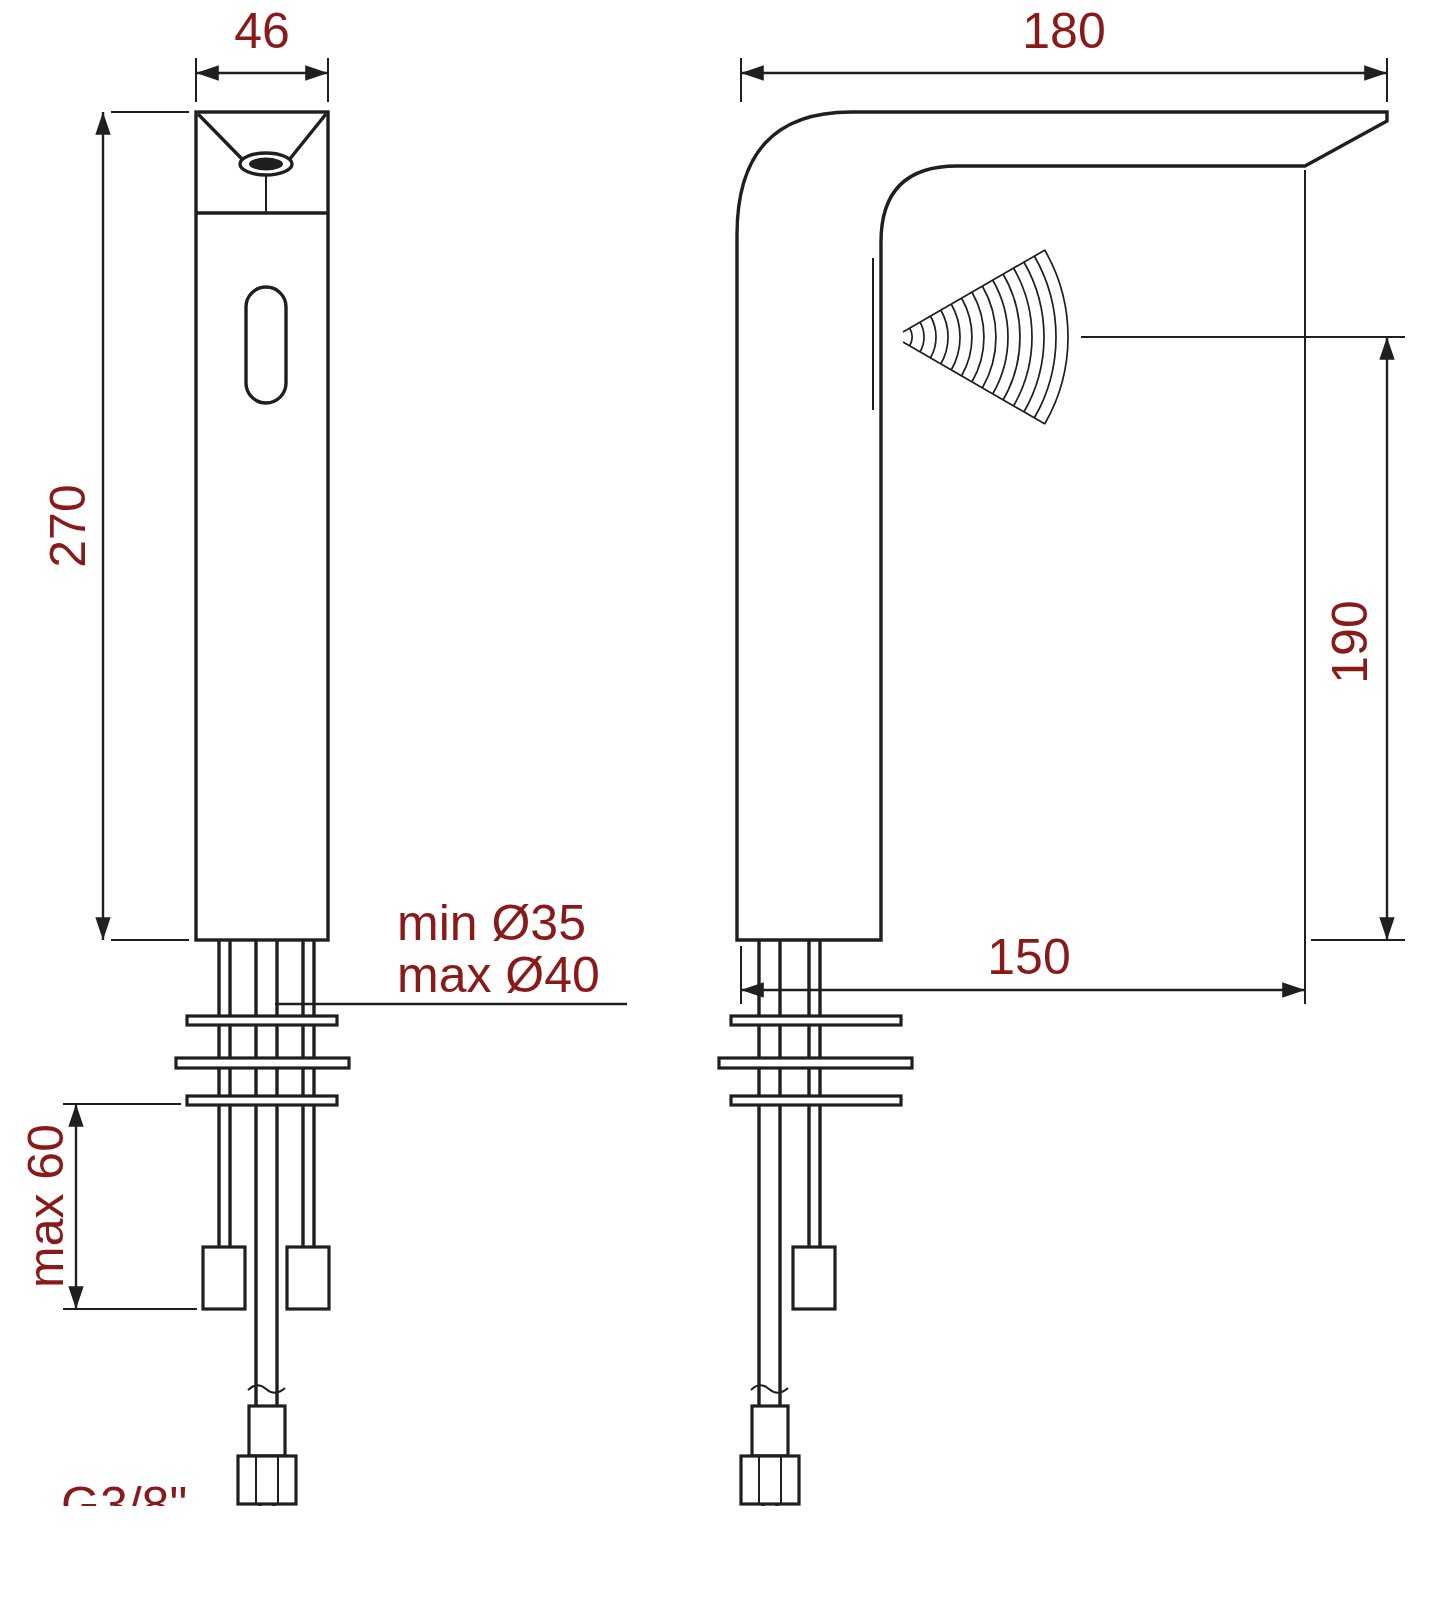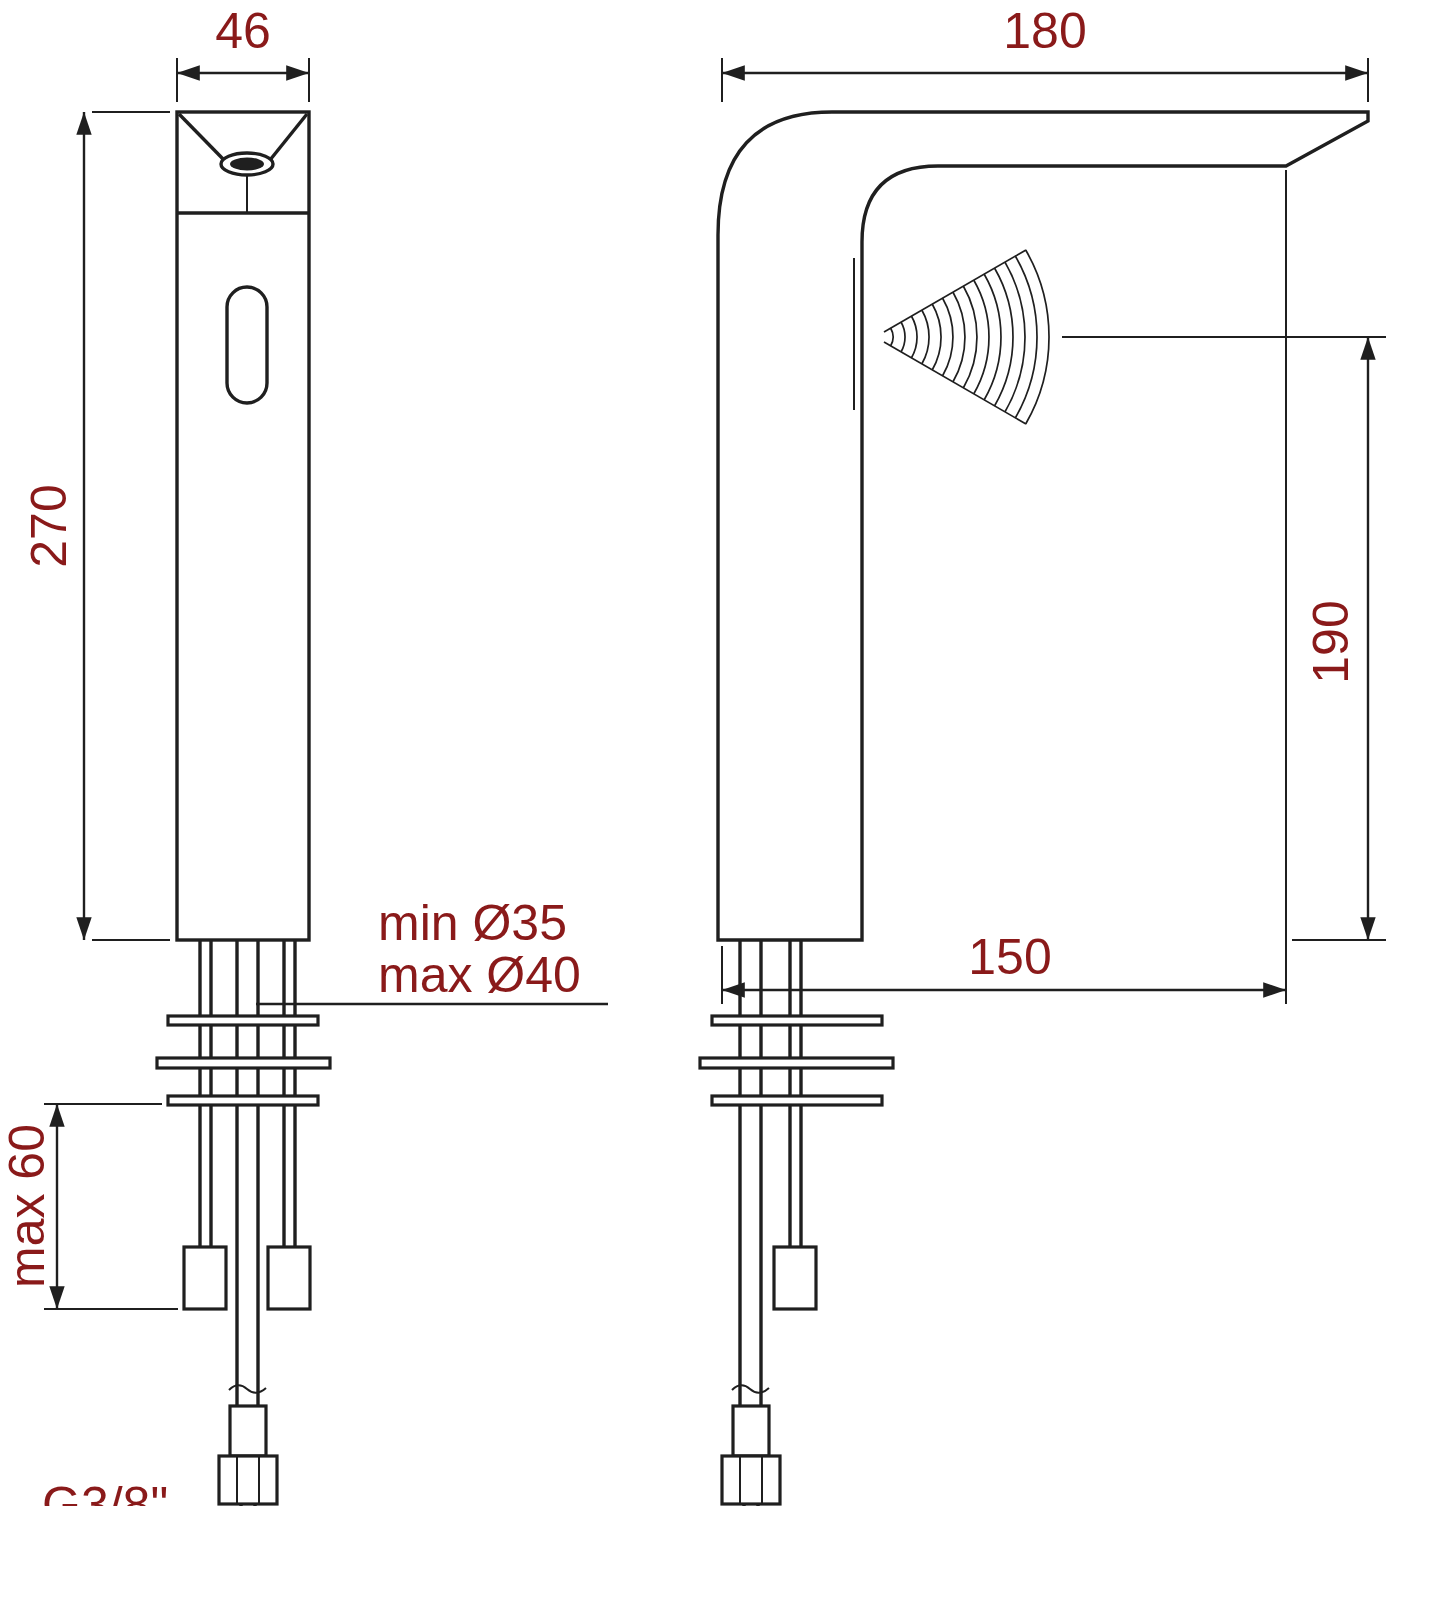--- a/index.html
+++ b/index.html
@@ -1,18 +1,18 @@
 <!DOCTYPE html>
 <html style="--line: #1f1f1f; --dim-text: #8a1a1a; --bg: #ffffff;"><head>
 <meta charset="utf-8">
 <style>
   :root { --line:#1f1f1f; --dim-text:#8a1a1a; --bg:#ffffff; }
   * { box-sizing:border-box; }
   body { margin:0; background:var(--bg); font-family:"Liberation Sans", sans-serif; }
-  .canvas { width:1445px; height:1506px; position:relative; background:var(--bg); }
+  .canvas { width:1445px; height:1506px; position:relative; background:var(--bg);padding-left:19px; }
   svg text { font-family:"Liberation Sans", sans-serif; font-size:50px; fill:var(--dim-text); }
   .obj      { stroke:var(--line); fill:none; stroke-width:3.4; stroke-linejoin:miter; }
   .obj-fill { stroke:var(--line); fill:#ffffff; stroke-width:3.2; }
   .thin     { stroke:var(--line); fill:none; stroke-width:2; }
   .dim      { stroke:var(--line); fill:none; stroke-width:2.4; }
   .beam     { stroke:var(--line); fill:none; stroke-width:1.7; }
   .dark     { fill:var(--line); stroke:none; }
 </style>
 </head>
 <body>

